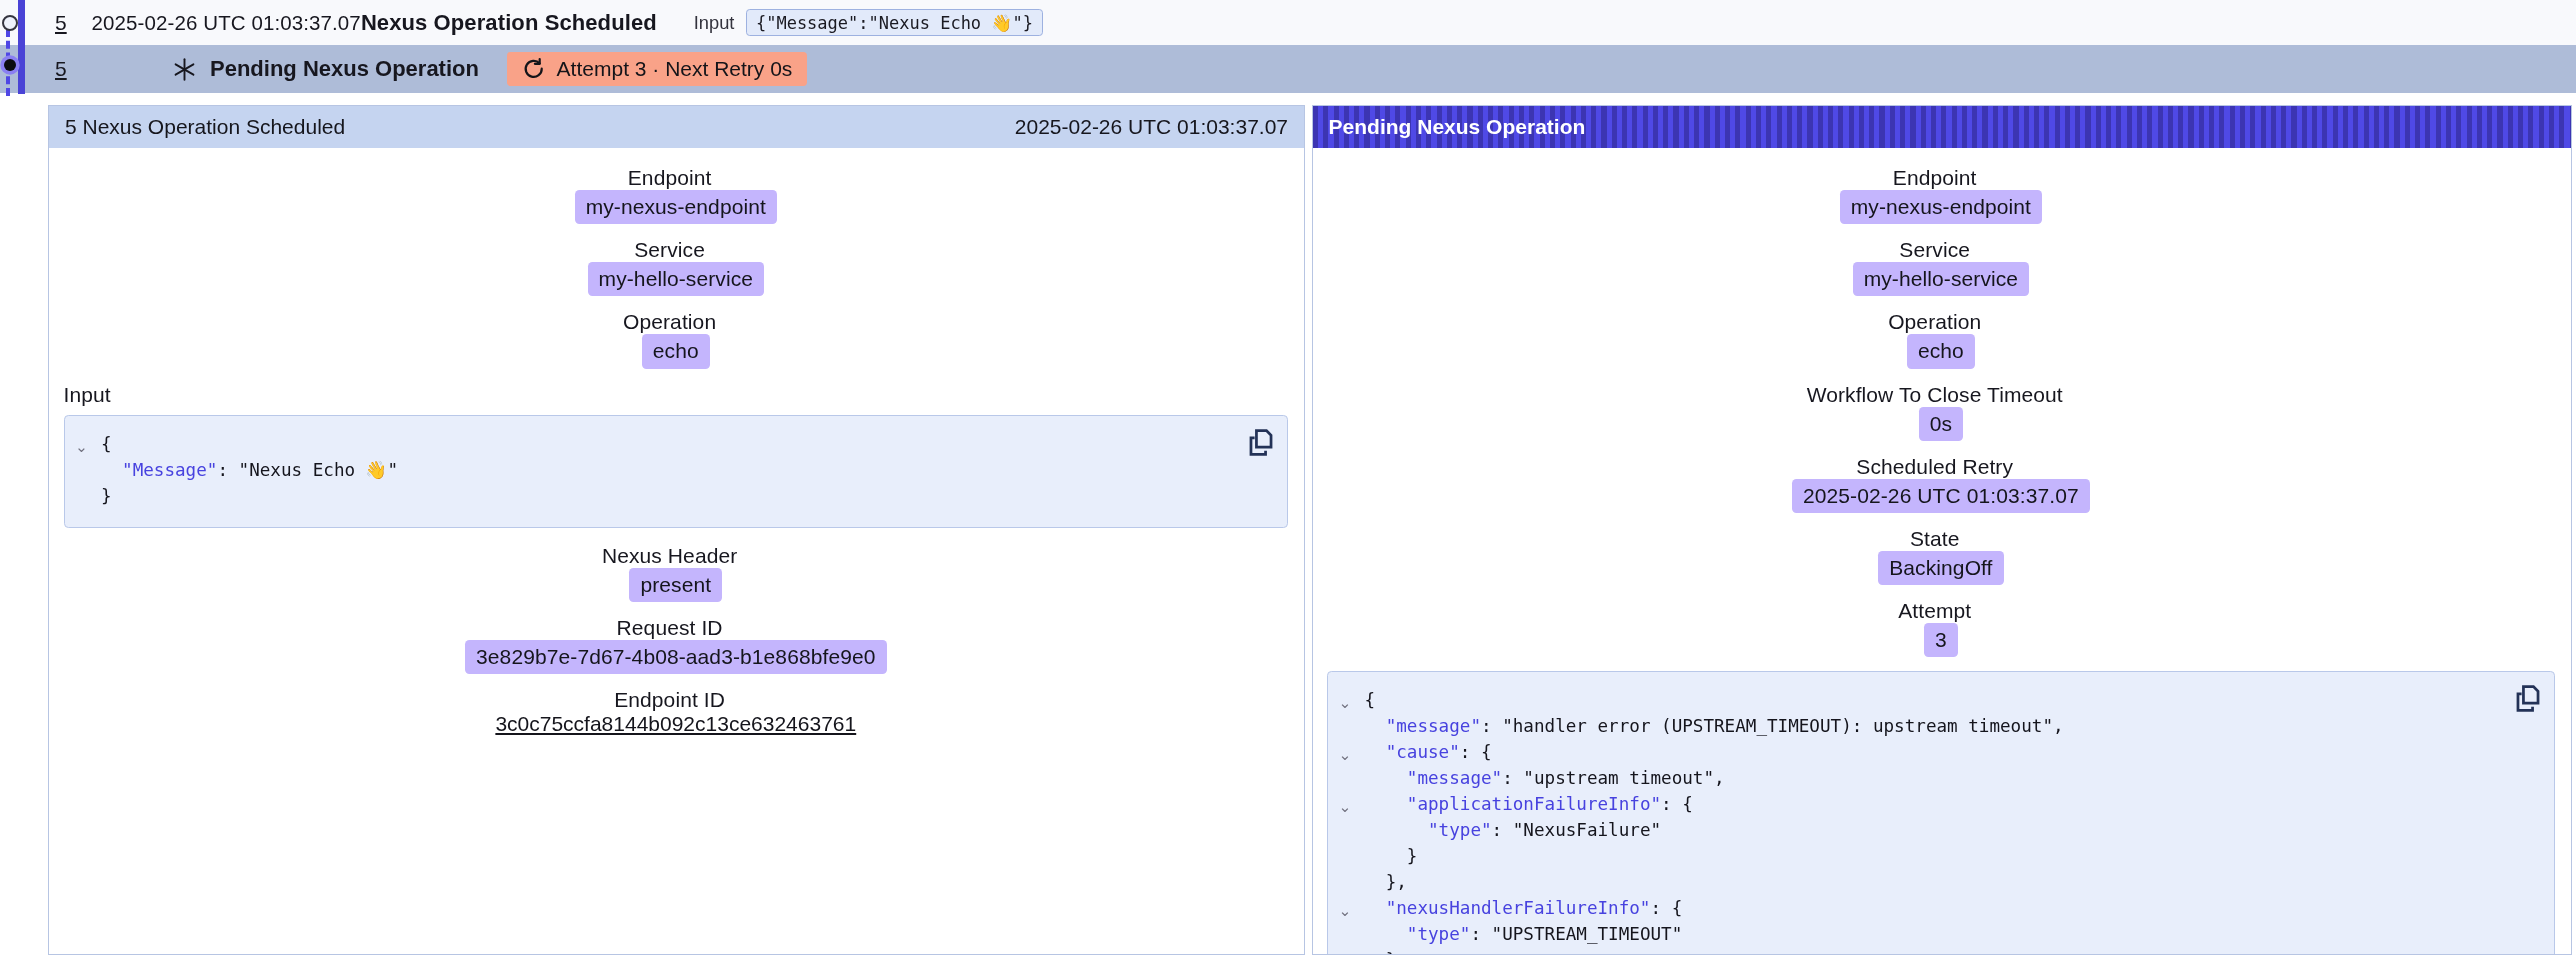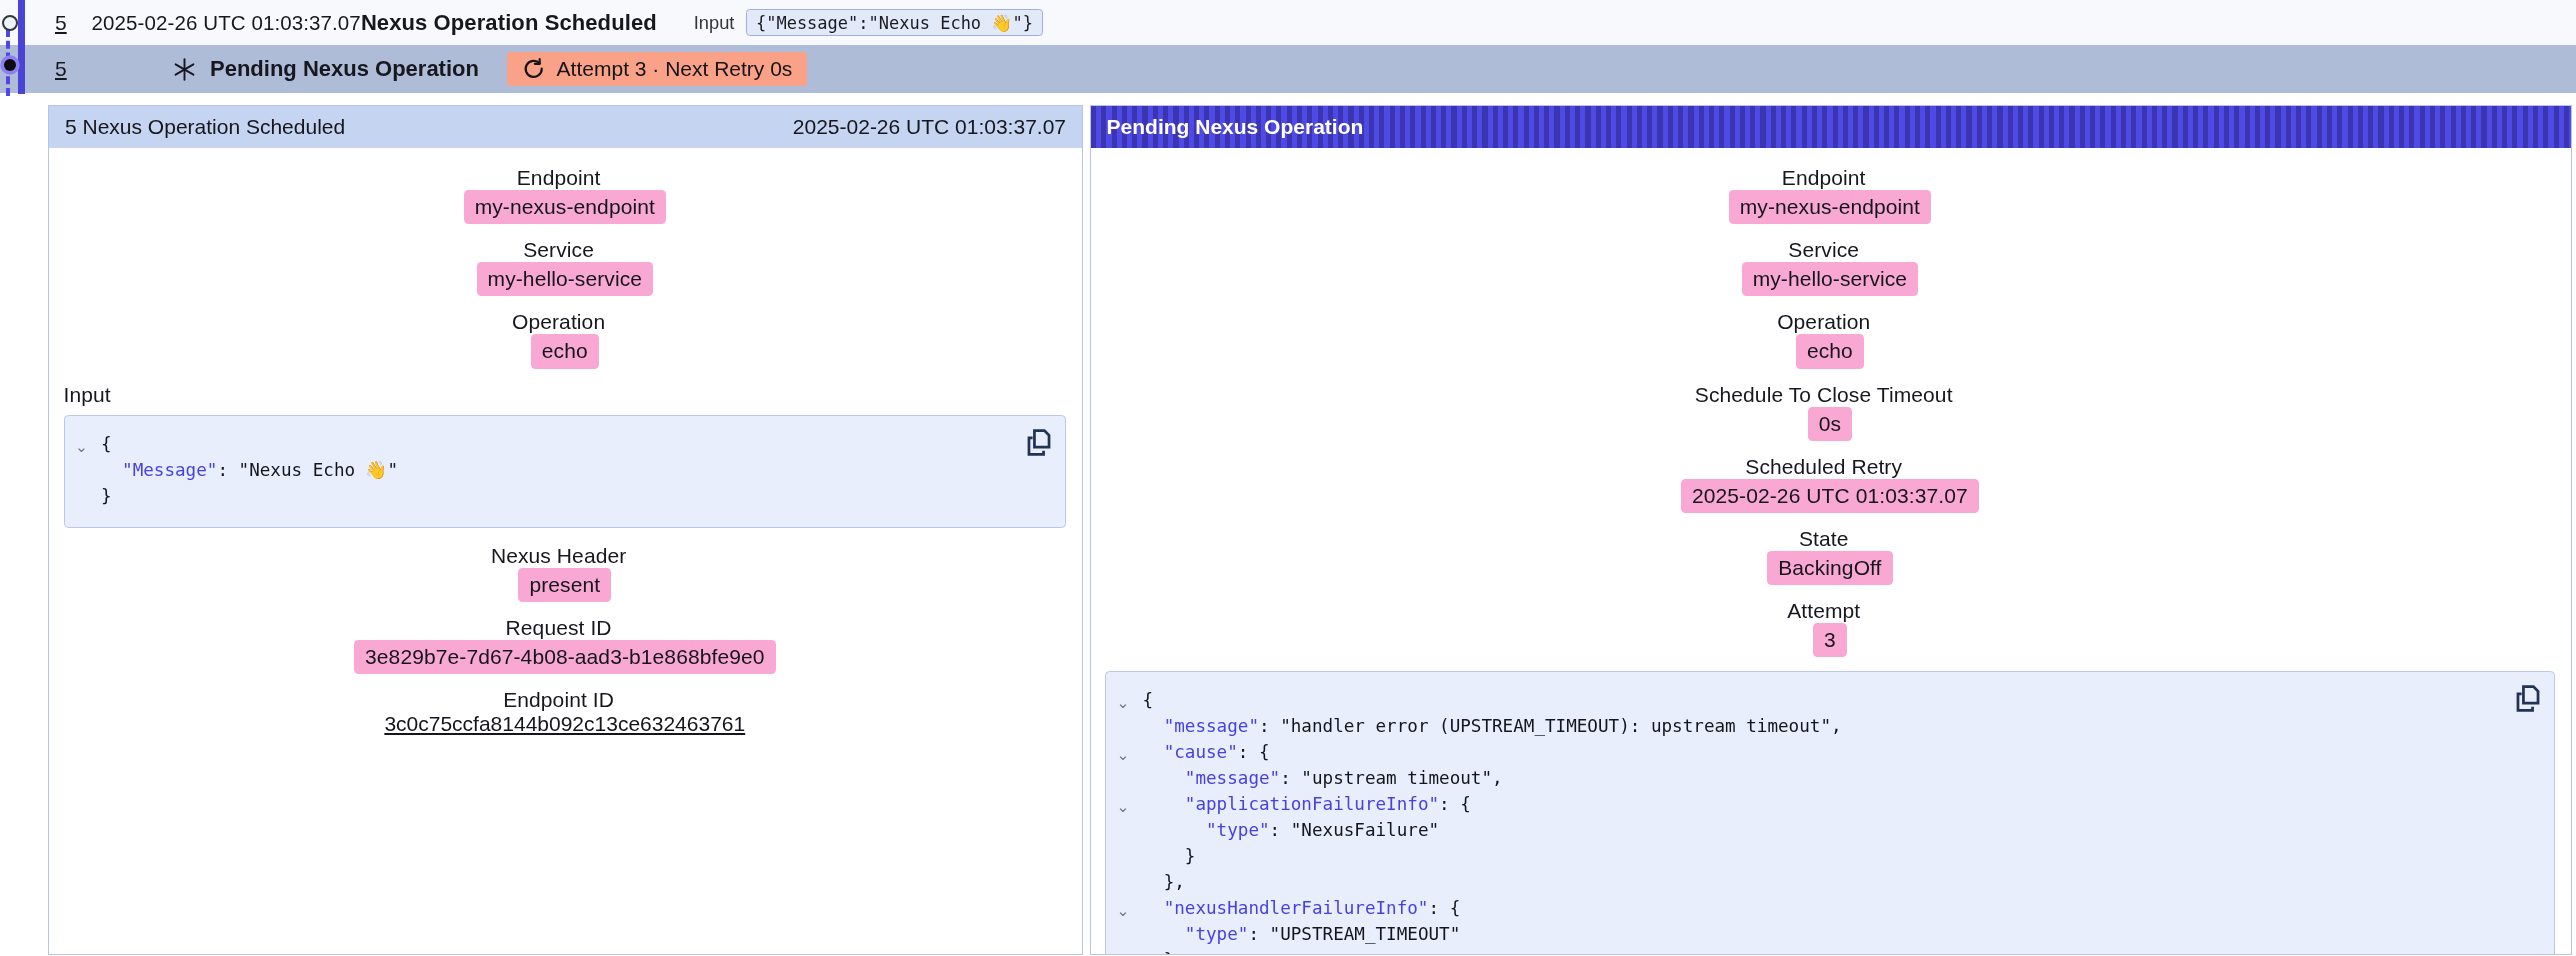--- a/index.html
+++ b/index.html
@@ -48,37 +48,37 @@
     border-radius: 50%; border: 2.2px solid #35353f; background: #eef2fb; z-index: 3;
   }
   .rail-circle-filled {
     position: absolute; left: 3.7px; top: 59px; width: 12.4px; height: 12.4px;
     border-radius: 50%; background: #0c0c10; box-shadow: 0 0 0 3.7px #8b80f2; z-index: 3;
   }
 
   
   .panels { display: flex; gap: 6.6px; margin: 12.4px 4.4px 0 48px; height: 850px; }
   .card { background: #fff; border: 1.5px solid #b7c5e3; overflow: hidden; }
-  .card.left  { width: 1035px; flex: none; }
+  .card.left  { width: 1257px; flex: none; }
   .card.right { flex: 1; }
   .card-header {
     height: 42px; display: flex; align-items: center; justify-content: space-between;
     padding: 0 16px; font-size: 21px; color: #16161d;
   }
   .card-header.plain { background: #c5d4f0; }
   .card-header.striped {
     background: repeating-linear-gradient(90deg, #3c35b2 0 5.1px, #4f49e6 5.1px 10.3px);
     color: #ffffff; font-weight: 700;
   }
   .card-content { padding: 17.6px 16px 0 14.6px; }
 
   .field { display: flex; align-items: center; margin-bottom: 14px; min-height: 34px; flex-direction: column; }
   .field-label { font-size: 21px; color: #17171f; margin-right: 12.4px; letter-spacing: 0.1px; }
   .badge {
-    background: #f9a8d4; border-radius: 4.4px; padding: 5.1px 11px;
+    background: #c4b5fd; border-radius: 4.4px; padding: 5.1px 11px;
     font-size: 21px; color: #15151c; letter-spacing: 0.1px;
   }
   .link-value { font-size: 21px; color: #15151c; text-decoration: underline; cursor: pointer; }
 
   .code-field { margin-bottom: 16px; }
   .code-field .field-label { display: block; margin: 1.5px 0 8.8px 0; }
   .code-block {
     position: relative;
     background: #e8eefb; border: 1.5px solid #b9c8e9; border-radius: 4.4px;
     padding: 14.6px 59px 17.6px 10.3px;
@@ -194,21 +194,21 @@
         </div>
         <div class="field">
           <span class="field-label">Service</span>
           <span class="badge">my-hello-service</span>
         </div>
         <div class="field">
           <span class="field-label">Operation</span>
           <span class="badge">echo</span>
         </div>
         <div class="field">
-          <span class="field-label">Schedule To Close Timeout</span>
+          <span class="field-label">Workflow To Close Timeout</span>
           <span class="badge">0s</span>
         </div>
         <div class="field">
           <span class="field-label">Scheduled Retry</span>
           <span class="badge">2025-02-26 UTC 01:03:37.07</span>
         </div>
         <div class="field">
           <span class="field-label">State</span>
           <span class="badge">BackingOff</span>
         </div>

